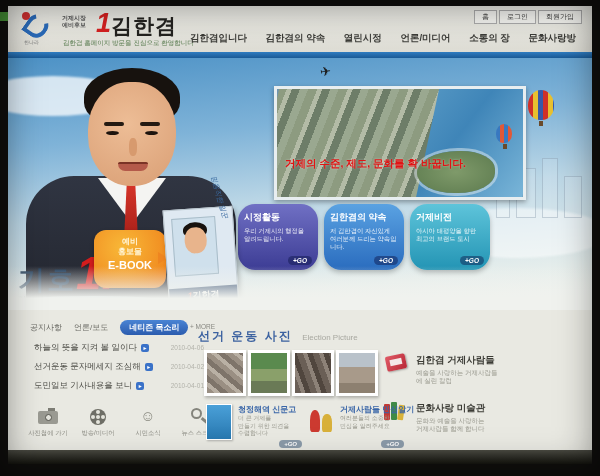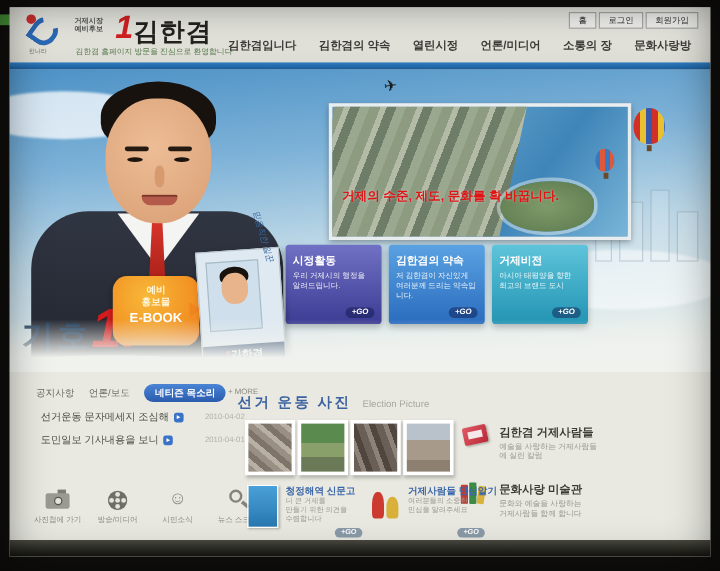--- a/index.html
+++ b/index.html
@@ -50,21 +50,21 @@
      background:linear-gradient(120deg,#5d9ec8 0%,#3f85b8 45%,#7db8da 100%); }
   .panel-island { position:absolute; right:28px; bottom:4px; width:78px; height:42px; background:radial-gradient(#7f9a6a,#5c7a4e); border-radius:55% 45% 50% 50%; box-shadow:0 0 0 3px rgba(230,238,240,.5); }
   .panel-text { position:absolute; left:8px; bottom:26px; font-size:10.5px; font-weight:bold; color:#e01414; text-shadow:0 0 2px rgba(255,255,255,.5); white-space:nowrap; }
   .heli { position:absolute; left:312px; top:6px; font-size:13px; color:#1c1c1c; transform:rotate(-8deg); }
   .balloon { position:absolute; border-radius:50% 50% 46% 46%; }
   .balloon::after { content:""; position:absolute; left:42%; bottom:-6px; width:4px; height:5px; background:#6a4a2a; }
   .balloon1 { left:520px; top:32px; width:26px; height:30px; background:repeating-linear-gradient(90deg,#d03028 0 5px,#e8c030 5px 10px,#3858a8 10px 15px); }
   .balloon2 { left:488px; top:66px; width:16px; height:19px; background:repeating-linear-gradient(90deg,#3878c0 0 4px,#e05838 4px 8px); }
 
   
-  .fbox { position:absolute; top:146px; width:80px; height:66px; border-radius:3px; padding:7px 6px; box-shadow:0 3px 5px rgba(0,0,0,.25); cursor:pointer; }
+  .fbox { position:absolute; top:146px; width:80px; height:66px; border-radius:17px; padding:7px 6px; box-shadow:0 3px 5px rgba(0,0,0,.25); cursor:pointer; }
   .fbox1 { left:230px; background:linear-gradient(#7070c4,#3c3c94); }
   .fbox2 { left:316px; background:linear-gradient(#5aa2e2,#2a6cbe); }
   .fbox3 { left:402px; background:linear-gradient(#5ec4da,#2394b4); }
   .fbox-title { font-size:9px; font-weight:bold; color:#fff; margin-bottom:3px; }
   .fbox-desc { font-size:6.3px; line-height:8px; color:rgba(255,255,255,.88); }
   .fbox-go { position:absolute; right:6px; bottom:5px; font-size:6.5px; font-style:italic; font-weight:bold; color:#fff; background:rgba(10,20,70,.45); border-radius:7px; padding:1px 5px; }
 
   
   .ballot { position:absolute; left:10px; top:188px; }
   .ballot-prefix { font-size:27px; font-weight:bold; color:#1e3a58; letter-spacing:2px; }
@@ -254,20 +254,25 @@
     <div class="lower">
       <div class="tabs">
         <div class="tab">공지사항</div>
         <div class="tab">언론/보도</div>
         <div class="tab active">네티즌 목소리</div>
       </div>
       <div class="more">+ MORE</div>
 
       <div class="notice">
         <div class="n-item">
+          <span class="n-title">하늘의 뜻을 지켜 볼 일이다</span>
+          <span class="n-ico">▸</span>
+          <span class="n-date">2010-04-06</span>
+        </div>
+        <div class="n-item">
           <span class="n-title">선거운동 문자메세지 조심해</span>
           <span class="n-ico">▸</span>
           <span class="n-date">2010-04-02</span>
         </div>
         <div class="n-item">
           <span class="n-title">도민일보 기사내용을 보니</span>
           <span class="n-ico">▸</span>
           <span class="n-date">2010-04-01</span>
         </div>
       </div>

